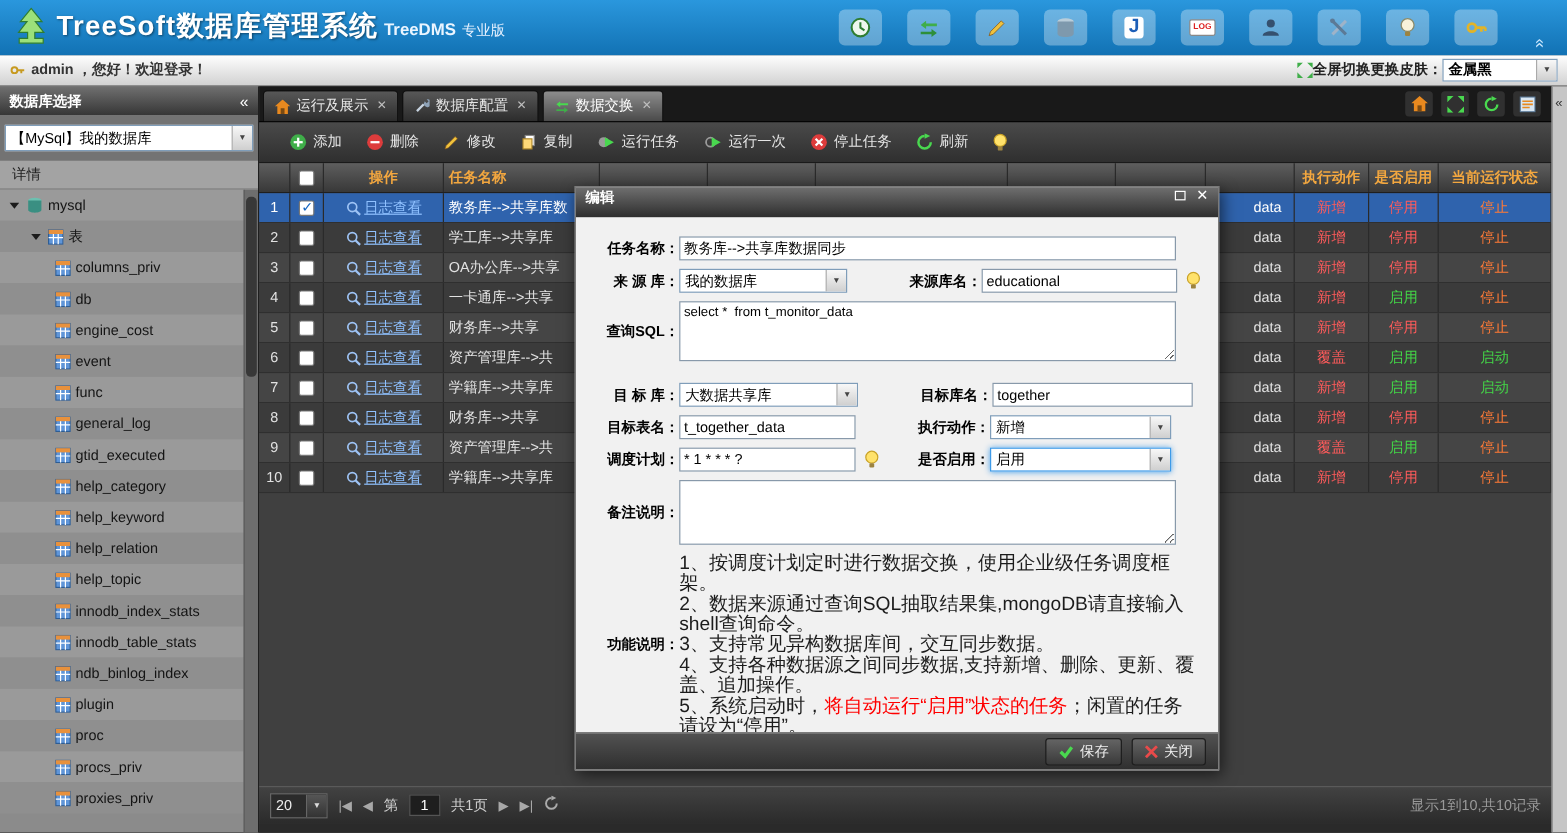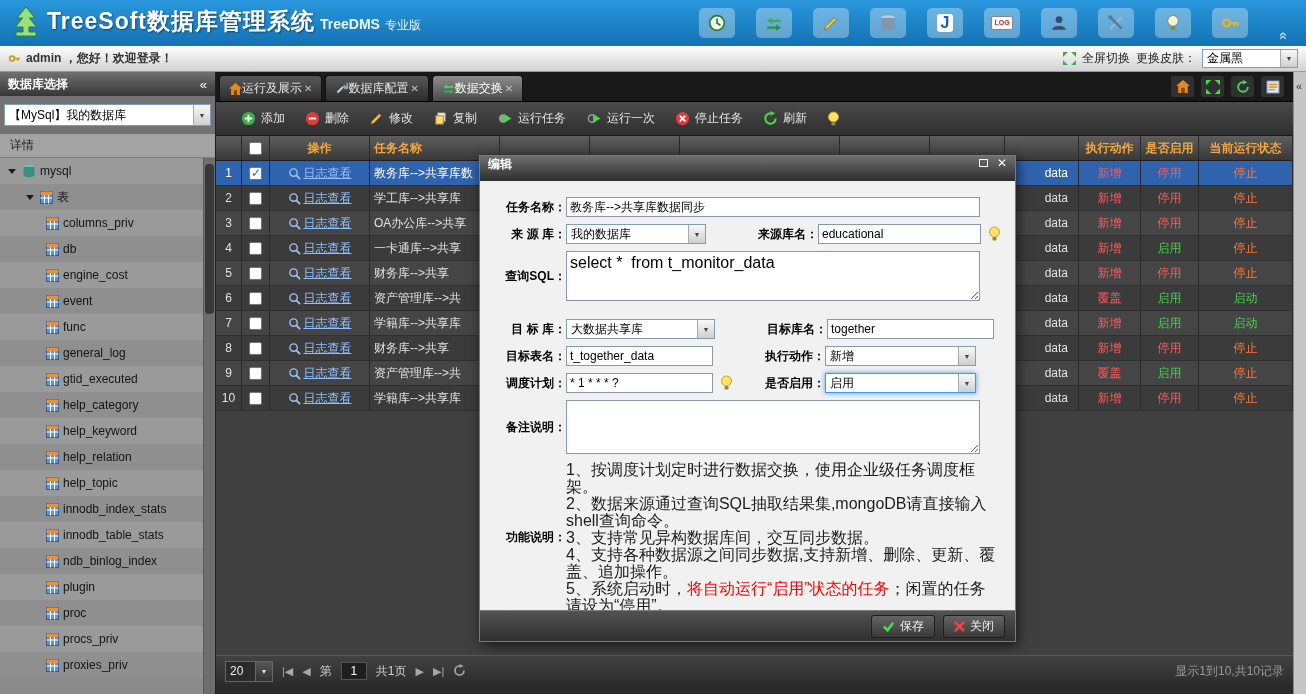--- a/index.html
+++ b/index.html
@@ -14,21 +14,21 @@
 .logo-sub{font-size:14px;font-weight:bold;color:#eaf5ff}
 .logo-edition{font-size:12px;color:#e8f2ff}
 .hicons{display:flex;gap:21px;margin-left:auto;margin-right:48px}
 .hicon{width:36px;height:30px;background:rgba(255,255,255,.32);border-radius:5px;display:flex;align-items:center;justify-content:center;cursor:pointer}
 .jletter{font-weight:900;font-size:16px;color:#1d5fb8;background:#fff;border-radius:3px;padding:0 4px;line-height:18px}
 .logbadge{background:#fff;border:1px solid #888;border-radius:2px;color:#d22;font-size:7px;font-weight:bold;padding:3px 2px;line-height:6px}
 .collapse-up{position:absolute;right:18px;bottom:2px;color:#cfeaff;font-size:14px;transform:rotate(90deg);cursor:pointer}
 
 
 .user-bar{height:26px;background:linear-gradient(#fefefe,#d2d2d2);border-bottom:1px solid #9a9a9a;display:flex;align-items:center;gap:5px;padding:0 8px;color:#333;font-weight:bold}
-.ub-right{margin-left:auto;display:flex;align-items:center;gap:6px;font-weight:normal;color:#222}
+.ub-right{margin-left:auto;display:flex;align-items:center;font-weight:bold;color:#222}
 
 
 .fsel{background:#fff;border:1px solid #7f9db9;height:22px;display:flex;align-items:center;padding-left:4px;cursor:pointer;color:#000;overflow:hidden;white-space:nowrap}
 .fsel .arr{margin-left:auto;width:17px;height:100%;flex:none;background:linear-gradient(#f8f8f8,#cfcfcf);border-left:1px solid #aaa;display:flex;align-items:center;justify-content:center;font-size:7px;color:#444}
 .fsel.skin{width:96px;height:19px}
 .fsel.dark{background:#2b2b2b;color:#eee;border:1px solid #666;height:21px;width:48px}
 .fsel.dark .arr{background:linear-gradient(#575757,#333);border-left:1px solid #666;color:#ddd}
 .fsel.focus{border-color:#3d9ae8;box-shadow:0 0 5px rgba(61,154,232,.95)}
 
 
@@ -48,21 +48,21 @@
 .titem:nth-child(even){background:#8f8f8f}
 .titem.lv1{padding-left:26px}
 .titem.lv2{padding-left:46px}
 .tw{width:0;height:0;border-top:5px solid #1c1c1c;border-left:4px solid transparent;border-right:4px solid transparent;margin-right:2px;flex:none}
 .tree-sb{position:absolute;top:0;right:0;width:12px;height:100%;background:#6e6e6e;border-left:1px solid #5c5c5c}
 .tree-thumb{position:absolute;top:6px;right:1px;width:9px;height:150px;background:#383838;border-radius:4px;cursor:pointer}
 
 
 .content{flex:1;display:flex;flex-direction:column;background:#404040;min-width:0}
 .tab-bar{height:30px;background:#191919;display:flex;align-items:flex-end;padding:0 3px;border-bottom:1px solid #000;flex:none}
-.tab{height:26px;display:flex;align-items:center;padding:0 9px;background:linear-gradient(#585858,#2c2c2c);border:1px solid #101010;border-bottom:none;border-radius:4px 4px 0 0;color:#e6e6e6;margin-right:3px;cursor:pointer;white-space:nowrap}
+.tab{height:26px;display:flex;align-items:center;gap:5px;padding:0 9px;background:linear-gradient(#585858,#2c2c2c);border:1px solid #101010;border-bottom:none;border-radius:4px 4px 0 0;color:#e6e6e6;margin-right:3px;cursor:pointer;white-space:nowrap}
 .tab.active{background:linear-gradient(#8d8d8d,#4a4a4a);color:#fff}
 .tab-x{color:#c0c0c0;font-size:10px;margin-left:2px;cursor:pointer}
 .tab-tools{margin-left:auto;display:flex;align-items:center;gap:7px;padding:0 6px;height:100%}
 .tab-tool{width:23px;height:21px;display:flex;align-items:center;justify-content:center;cursor:pointer;background:rgba(255,255,255,.10);border-radius:3px}
 
 .toolbar{height:34px;background:linear-gradient(#4a4a4a,#2f2f2f);border-bottom:1px solid #1a1a1a;display:flex;align-items:center;gap:2px;padding:0 16px;flex:none}
 .tbtn{display:flex;align-items:center;gap:5px;color:#e6e6e6;padding:4px 9px;border-radius:3px;cursor:pointer;white-space:nowrap}
 
 
 .grid-header{height:25px;background:linear-gradient(#5e5e5e,#383838);display:flex;border-bottom:1px solid #1f1f1f;color:#f3a73f;font-weight:bold;flex:none}
@@ -113,21 +113,21 @@
 .dlg-body{flex:1;padding:16px 14px 0 10px;color:#000;overflow:hidden}
 .frow{display:flex;align-items:center;margin-bottom:7px}
 .flabel{width:76px;text-align:right;font-weight:bold;flex:none}
 .fmid{width:112px;text-align:right;font-weight:bold;flex:none}
 .fin{height:20px;border:1px solid #8899aa;background:#fff;padding:0 3px;font-size:12px;font-family:inherit;color:#000}
 .fin.wide{width:414px}
 .fin.w167{width:167px}
 .fin.w147{width:147px}
 .fsel.w149{width:149px;height:20px}
 .fsel.w151{width:151px;height:20px}
-.fta{width:414px;border:1px solid #8899aa;font-family:inherit;font-size:16px;padding:2px 3px;resize:both;color:#000;background:#fff}
+.fta{width:414px;border:1px solid #8899aa;font-family:inherit;font-size:11px;padding:2px 3px;resize:both;color:#000;background:#fff}
 .fta.sql{height:50px}
 .fta.remark{height:54px}
 .gap18{margin-top:18px}
 .bulb-m{margin-left:7px;flex:none;cursor:pointer}
 .help-lines{line-height:17px;color:#1c1c1c;font-size:16px}
 .red{color:#f00}
 .dlg-footer{height:31px;background:linear-gradient(#525252,#2f2f2f);border-top:1px solid #7c7c7c;display:flex;align-items:center;justify-content:flex-end;gap:8px;padding:0 10px;flex:none}
 .dbtn{display:flex;align-items:center;gap:5px;height:23px;padding:0 10px;background:linear-gradient(#646464,#3a3a3a);border:1px solid #1e1e1e;border-radius:3px;color:#f0f0f0;font-size:12px;cursor:pointer;font-family:inherit}
 </style>
 </head>

